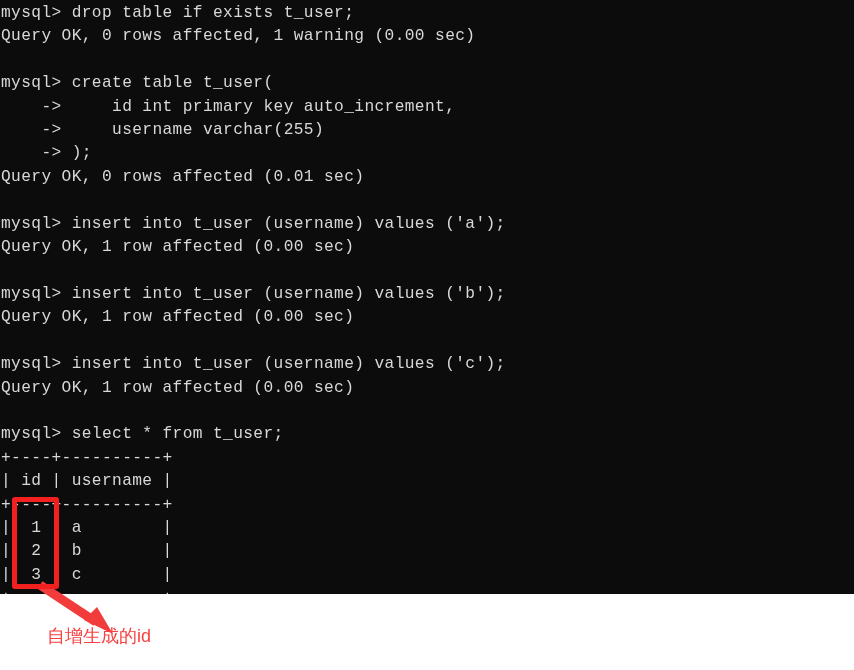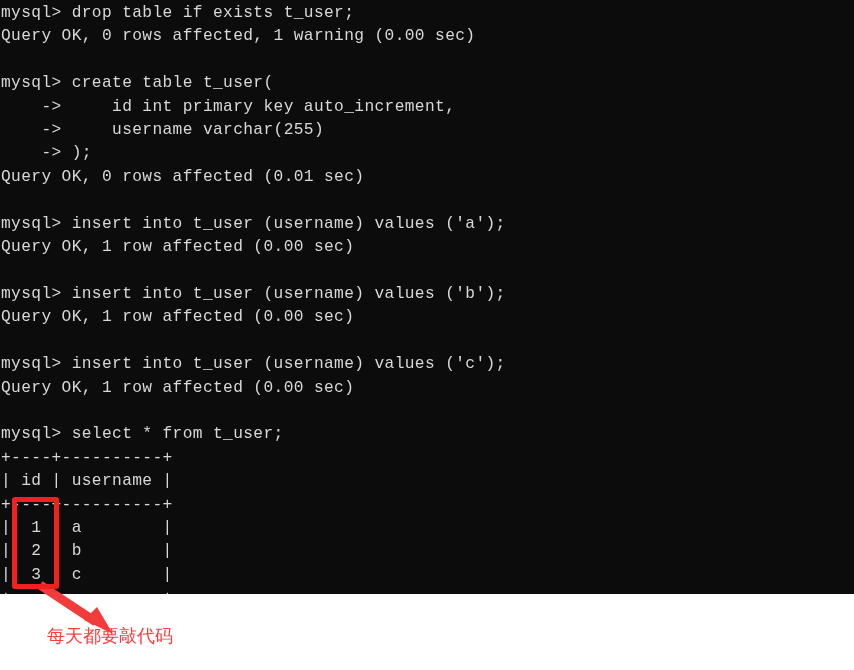--- a/index.html
+++ b/index.html
@@ -117,16 +117,16 @@
   <svg id="annot" viewBox="0 0 854 670" width="854" height="670">
 
     <g>
       <line x1="40" y1="585" x2="96" y2="622" stroke="#f23b3b" stroke-width="9" stroke-linecap="butt"></line>
       <polygon points="113,634 84,620 97,607" fill="#f23b3b"></polygon>
     </g>
   </svg>
 
   <div id="hl-box"></div>
 
-  <div id="annot-label">每天都要敲代码</div>
+  <div id="annot-label">自增生成的id</div>
 
 
 </div>
 
 </body></html>

